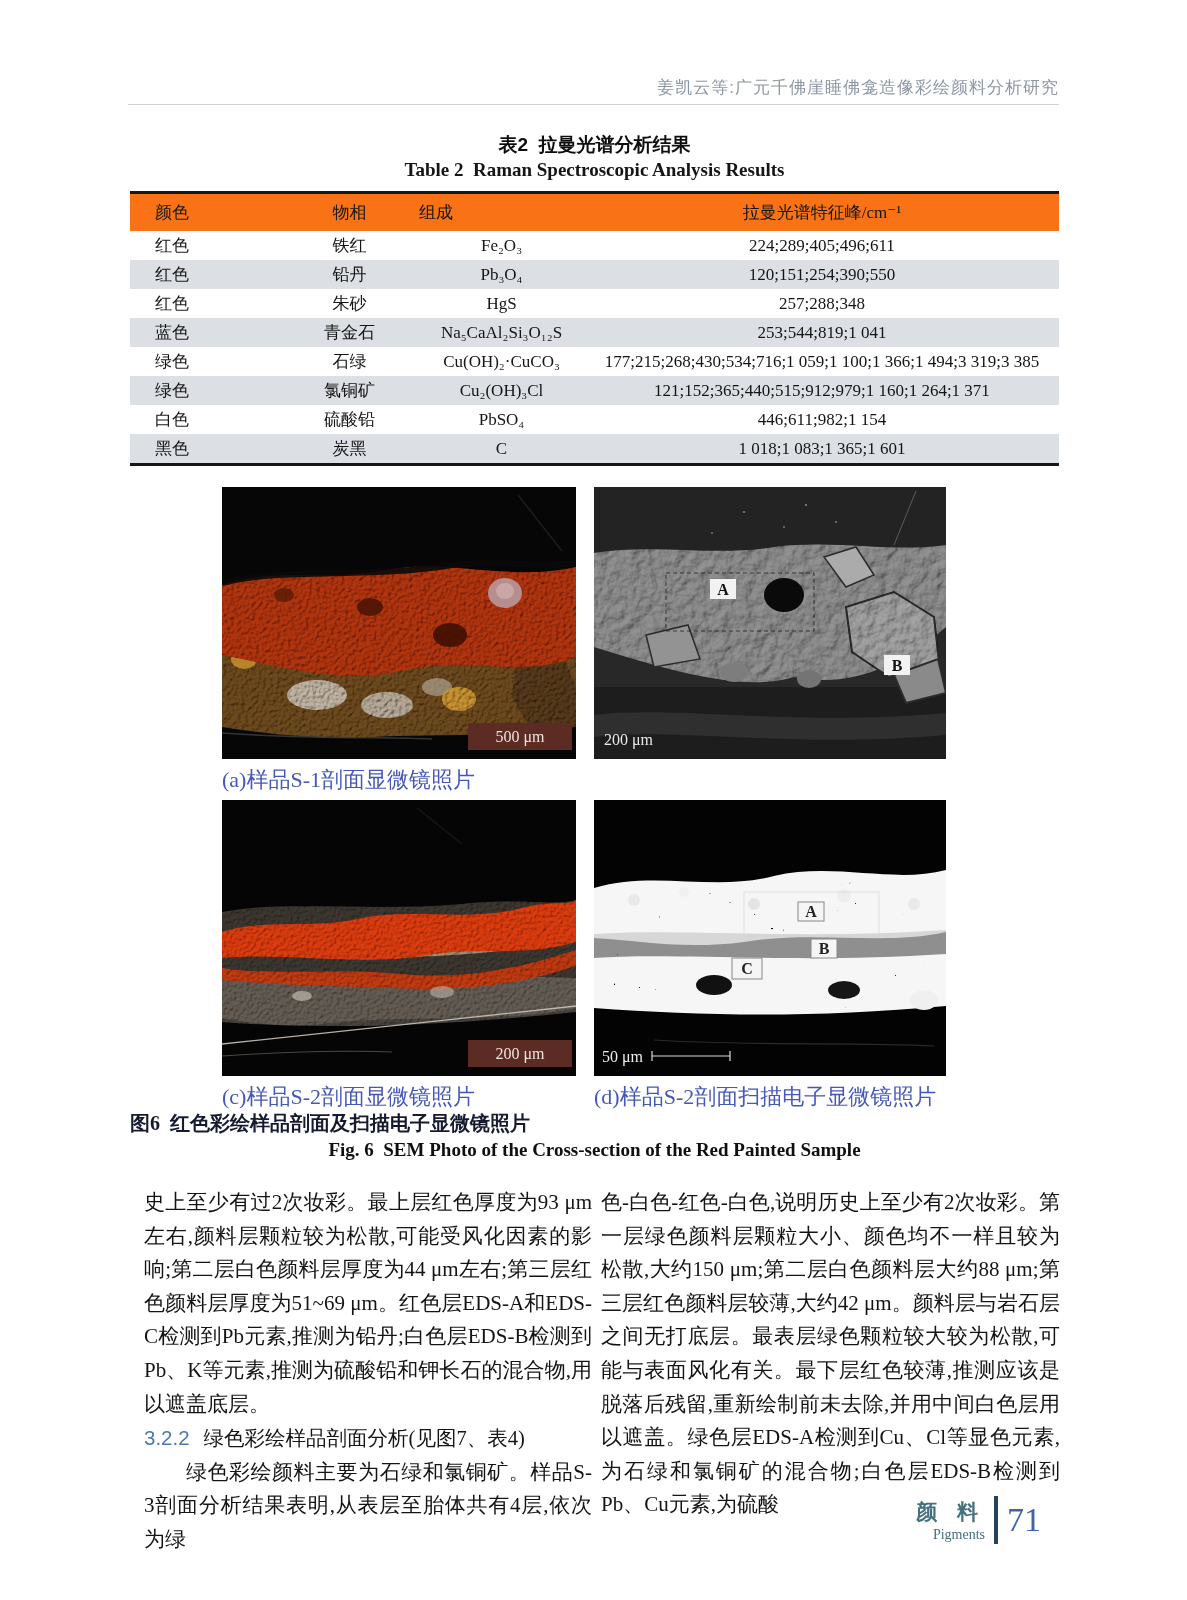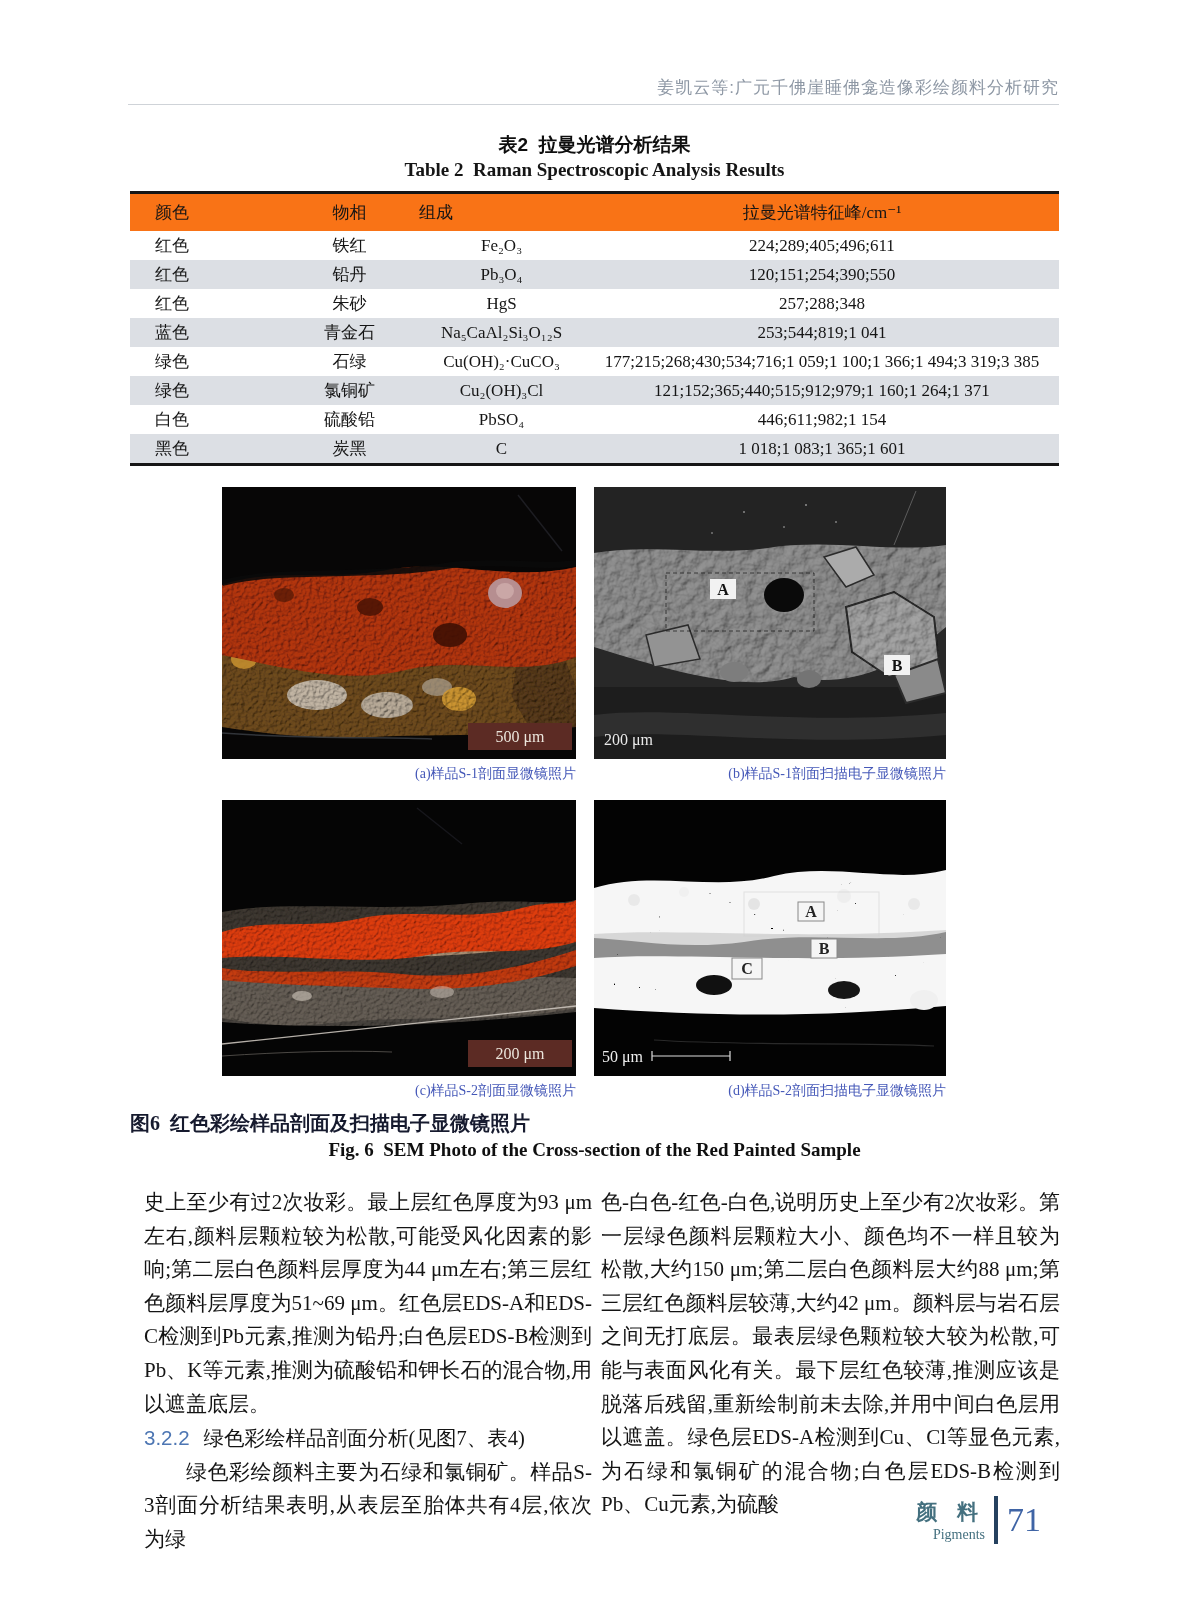--- a/index.html
+++ b/index.html
@@ -29,21 +29,21 @@
   .raman .c2 { width:135px; text-align:center; }
   .raman .c3 { width:165px; }
   .raman th.c3 { text-align:left; }
   .raman td.c3 { text-align:center; }
   .raman .c4 { text-align:center; }
   .raman tbody tr:nth-child(even) { background:#dcdfe4; }
 
   
   .panel { position:absolute; margin:0; padding:0; }
   .panel svg { display:block; }
-  .pcapt { position:absolute; text-align:right; color:#4558b8; font-size:14px;
+  .pcapt { position:absolute; text-align:left; color:#4558b8; font-size:22px;
            font-family:"Liberation Serif","DejaVu Serif",serif; }
   .fig-title-cn { position:absolute; left:130px; width:929px; top:1110px; text-align:left;
                   font-weight:bold; font-size:20px; color:#161a2e;
                   font-family:Liberation Serif, serif; }
   .fig-title-en { position:absolute; left:130px; width:929px; top:1139px; text-align:center;
                   font-weight:bold; font-size:19px; color:#0f0f0f;
                   font-family:"Liberation Serif","DejaVu Serif",serif; }
 
   
   .col { position:absolute; top:1186px; font-size:21px; line-height:33.6px; text-align:justify;
@@ -207,21 +207,20 @@
       <rect x="72" y="86" width="148" height="58" fill="none" stroke="#161616" stroke-dasharray="4,3" opacity="0.7"></rect>
       <rect x="116" y="92" width="26" height="20" fill="#f2f2f2"></rect>
       <text class="lbl" x="129" y="108" text-anchor="middle" fill="#111">A</text>
       <rect x="290" y="168" width="26" height="20" fill="#f2f2f2"></rect>
       <text class="lbl" x="303" y="184" text-anchor="middle" fill="#111">B</text>
       <text class="scale" x="10" y="258" fill="#e9e9e9">200 μm</text>
     </svg>
   </figure>
 
   <div class="pcapt" style="left:222px; top:765px; width:354px;">(a)样品S-1剖面显微镜照片</div>
-  <div class="pcapt" style="left:594px; top:765px; width:352px;">(b)样品S-1剖面扫描电子显微镜照片</div>
 
   <figure class="panel" style="left:222px; top:800px;">
     <svg width="354" height="276" viewBox="0 0 354 276">
       <defs>
         <filter id="grC" x="-10%" y="-10%" width="120%" height="120%">
           <feTurbulence type="fractalNoise" baseFrequency="0.3" numOctaves="3" seed="12" result="n"></feTurbulence>
           <feDiffuseLighting in="n" lighting-color="#ffffff" surfaceScale="2" result="l">
             <feDistantLight azimuth="45" elevation="60"></feDistantLight>
           </feDiffuseLighting>
           <feComposite in="l" in2="SourceGraphic" operator="arithmetic" k1="1.05" k2="0" k3="0" k4="0"></feComposite>

